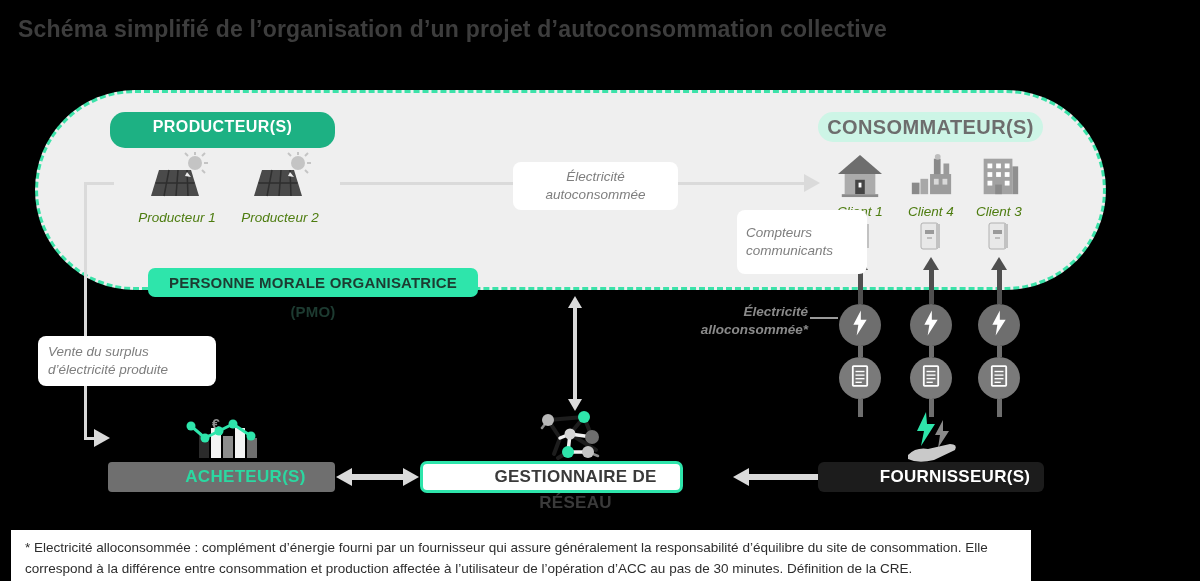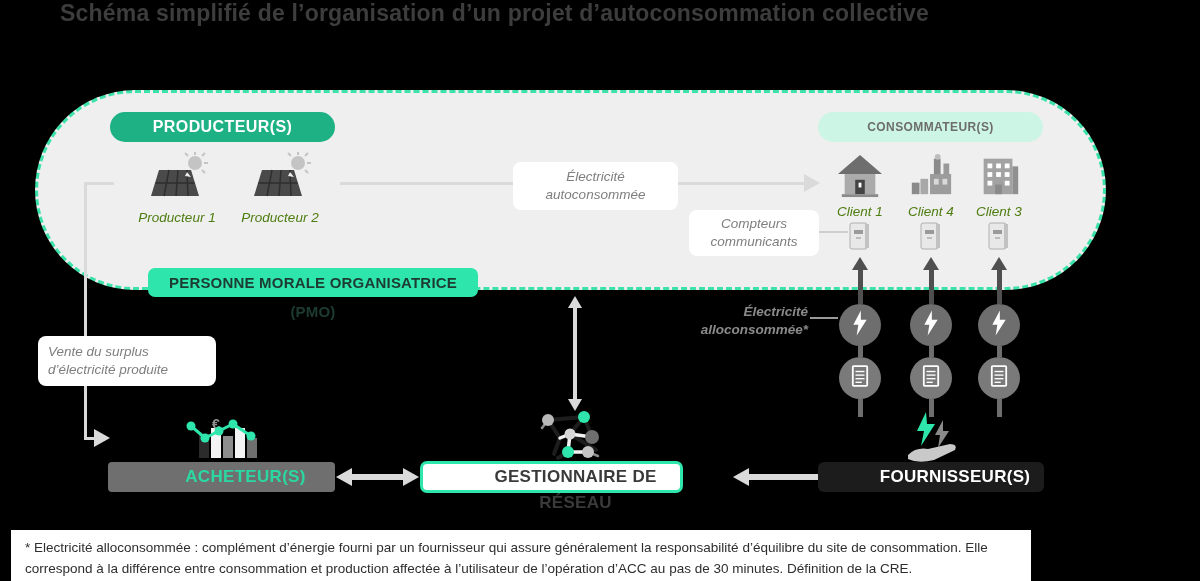--- a/index.html
+++ b/index.html
@@ -1,28 +1,28 @@
 <!DOCTYPE html>
 <html><head>
 <meta charset="utf-8">
 <style>
   html,body{margin:0;padding:0;background:#000;}
   body{width:1200px;height:581px;position:relative;overflow:hidden;
        font-family:"Liberation Sans",sans-serif;}
   .abs{position:absolute;}
 
-  .title{left:18px;top:0;font-size:23px;font-weight:bold;color:#3d3d3d;letter-spacing:.2px;margin-left:42px;}
+  .title{left:18px;top:16px;font-size:23px;font-weight:bold;color:#3d3d3d;letter-spacing:.2px;}
 
   .perimeter{left:35px;top:90px;width:1065px;height:194px;background:#efefef;
              border:3px dashed #3ce2a9;border-radius:110px;}
 
   .badge{font-weight:bold;text-align:center;}
-  .badge-prod{left:110px;top:112px;width:225px;height:30px;line-height:30px;font-size:16px;
+  .badge-prod{left:110px;top:112px;width:225px;height:36px;line-height:30px;font-size:16px;
               background:#1db183;color:#ffffff;border-radius:15px;letter-spacing:.4px;}
-  .badge-conso{left:818px;top:112px;width:225px;height:30px;line-height:30px;font-size:12px;
+  .badge-conso{left:818px;top:112px;width:225px;height:30px;line-height:30px;font-size:20px;
                background:#cdf5e6;color:#6d6d6d;border-radius:15px;letter-spacing:.4px;}
   .badge-pmo{left:148px;top:268px;width:330px;height:29px;line-height:29px;font-size:15px;
              background:#2ee5ab;color:#1d3b31;border-radius:7px;z-index:6;letter-spacing:.2px;}
 
   .actor-lbl{font-style:italic;font-size:13.5px;color:#4d7c0f;margin-top:2px;text-align:center;}
   .producer{width:94px;text-align:center;}
   .client{width:70px;text-align:center;}
 
   .whitecard{background:#ffffff;border-radius:8px;font-style:italic;color:#7e7e7e;
              font-size:13.5px;line-height:1.35;z-index:4;}
@@ -172,21 +172,21 @@
           <rect x="30" y="20" width="5" height="5"></rect>
         <rect x="12" y="29" width="5" height="5"></rect>
           <rect x="30" y="29" width="5" height="5"></rect>
       </g>
       <rect x="20" y="33" width="7" height="10" fill="#8a8a8a"></rect>
     </svg>
   </span>
   <div class="actor-lbl">Client 3</div>
 </div>
 
-<div class="abs whitecard" style="left:689px;top:210px;width:112px;padding:5px 9px;text-align:center;">Compteurs communicants</div>
+<div class="abs whitecard" style="left:737px;top:210px;width:112px;padding:14px 9px;text-align:left;">Compteurs communicants</div>
 <div class="abs" style="left:816px;top:231px;width:32px;height:2px;background:#cfcfcf;"></div>
 
 <div class="abs chain" style="left:838px;">
   <span>
     <svg width="24" height="30" viewBox="0 0 24 30">
       <rect x="2" y="2" width="17" height="26" rx="2" fill="#e8e8e8" stroke="#b0b0b0"></rect>
       <rect x="17" y="3" width="4" height="24" fill="#c2c2c2"></rect>
       <rect x="6" y="9" width="9" height="4" fill="#9a9a9a"></rect>
       <rect x="8" y="16" width="5" height="2" fill="#bdbdbd"></rect>
     </svg>

